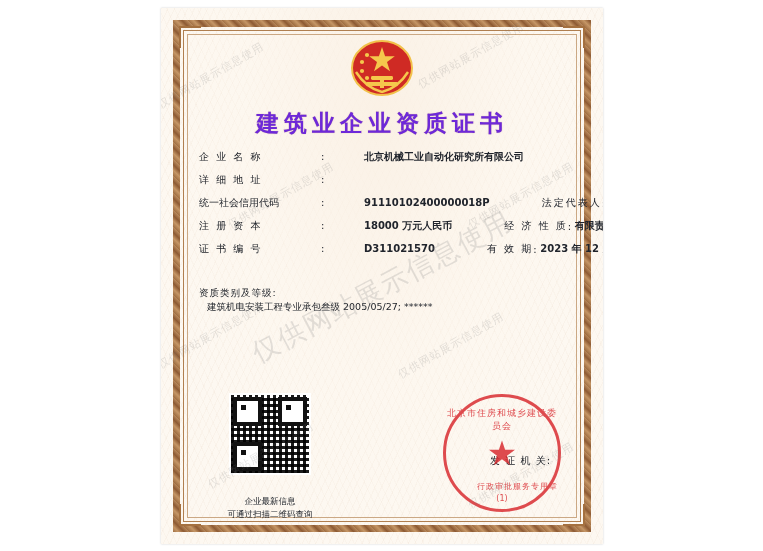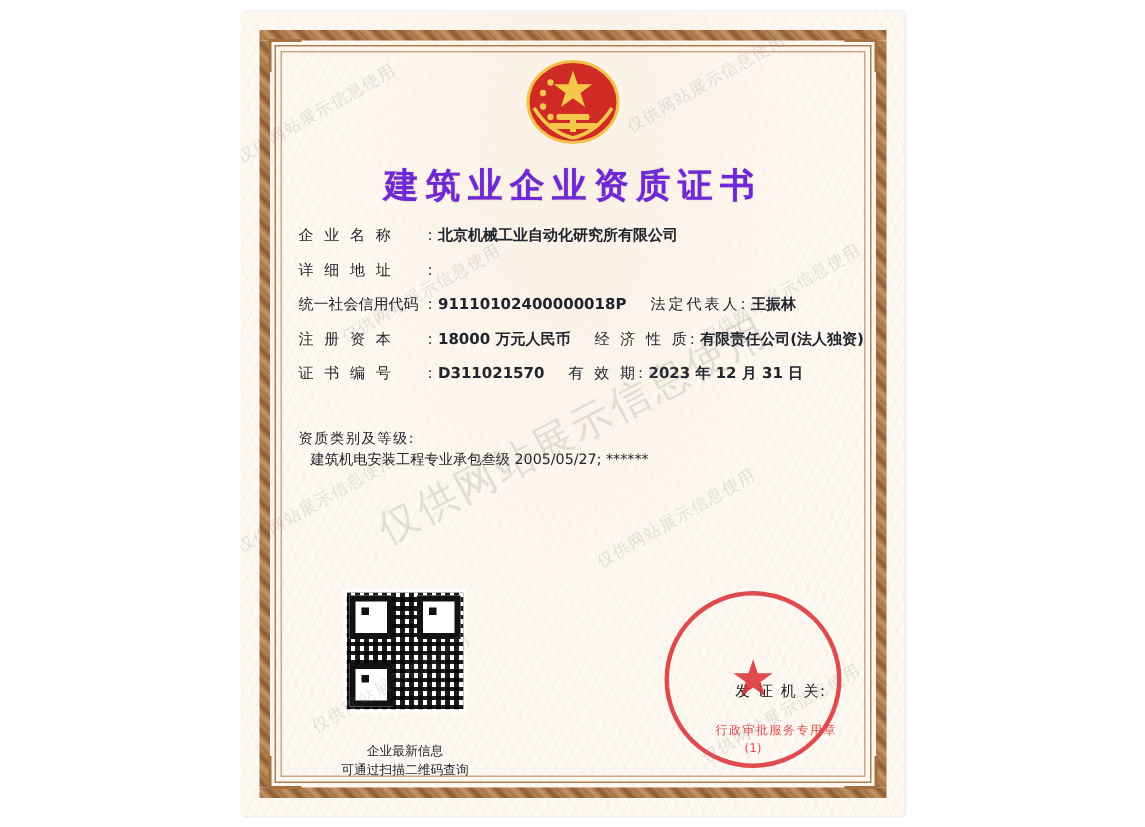--- a/index.html
+++ b/index.html
@@ -118,20 +118,21 @@
     right: 30px;
     top: 142px;
     font-family: "DejaVu Sans", "Liberation Sans", sans-serif;
     font-size: 10px;
     color: #20242c;
   }
   .row {
     display: flex;
     align-items: baseline;
     margin-bottom: 9px;
+    gap: 36px;
   }
   .lbl {
     width: 86px;
     flex: 0 0 86px;
     color: #1b1f26;
     font-size: 10px;
     letter-spacing: 2px;
     white-space: nowrap;
   }
   .lbl.tight { letter-spacing: 0px; }
@@ -407,20 +408,21 @@
       </div>
       <div class="qr-caption">
         <div>企业最新信息</div>
         <div>可通过扫描二维码查询</div>
       </div>
     </div>
 
     <div class="issuer">发 证 机 关:</div>
 
     <div class="seal">
+      <div class="seal-arc">北京市住房和城乡建设委员会</div>
       <div class="star">★</div>
       <div class="seal-bottom">行政审批服务专用章</div>
       <div class="seal-num">(1)</div>
     </div>
 
     <div class="wm-big">仅供网站展示信息使用</div>
     <div class="wm" style="left:-10px;  top:60px;">仅供网站展示信息使用</div>
     <div class="wm" style="left:250px;  top:40px;">仅供网站展示信息使用</div>
     <div class="wm" style="left:60px;   top:180px;">仅供网站展示信息使用</div>
     <div class="wm" style="left:300px;  top:180px;">仅供网站展示信息使用</div>

